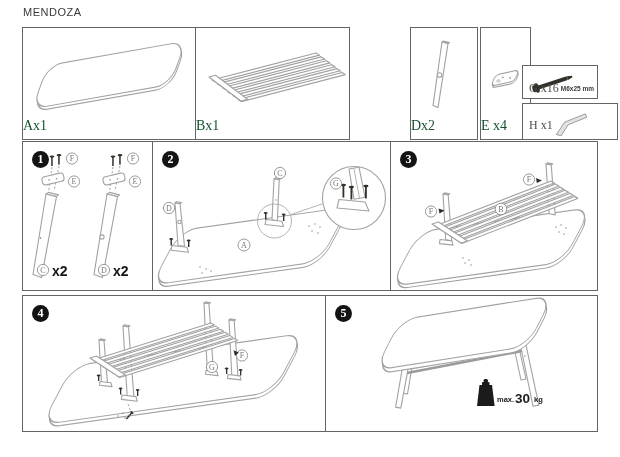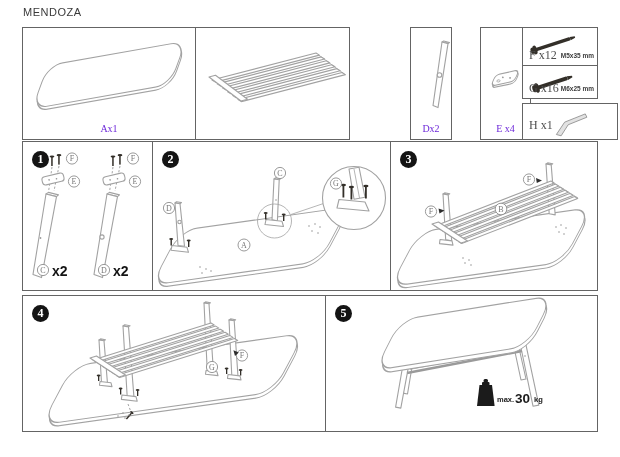--- a/index.html
+++ b/index.html
@@ -2,22 +2,22 @@
 <html><head>
 <meta charset="utf-8">
 <style>
   html,body{margin:0;padding:0;background:#fff;}
   .page{position:relative;width:620px;height:457px;background:#fff;overflow:hidden;
         font-family:"Liberation Sans",sans-serif;}
   .title{position:absolute;left:23px;top:6px;font-size:11px;color:#3a3a3a;
          letter-spacing:.5px;font-family:"Liberation Sans",sans-serif;}
   .box{position:absolute;border:1px solid #646464;background:#fff;box-sizing:border-box;}
   .box svg{position:absolute;left:0;top:0;}
-  .plabel{position:absolute;left:0;right:0;bottom:5px;text-align:center;
-          font-family:"Liberation Serif",serif;font-size:10px;color:#6d28d9;}
+  .plabel{position:absolute;left:0;right:0;bottom:5px;
+          font-family:"Liberation Serif",serif;font-size:14px;color:#14532d;}
   .hwlabel{position:absolute;left:6px;bottom:2px;font-family:"Liberation Serif",serif;
            font-size:12px;color:#4e4e4e;}
   .hwspec{position:absolute;right:3px;bottom:6px;font-size:6.5px;font-weight:bold;color:#3c3c3c;}
   .badge{position:absolute;left:9px;top:9px;width:17px;height:17px;border-radius:50%;
          background:#141414;color:#fff;display:flex;align-items:center;justify-content:center;
          font-family:"Liberation Serif",serif;font-size:12px;font-weight:bold;}
   
   .art{stroke:#a2a2a2;fill:#fff;stroke-width:1.1;stroke-linejoin:round;}
   .thin{stroke:#a2a2a2;fill:none;stroke-width:.8;}
   .dash{stroke:#9a9a9a;stroke-width:.9;stroke-dasharray:2.2 2;fill:none;}
@@ -52,24 +52,25 @@
         <path class="art" d="M16,52 l104,-27 l3.4,2.1 l-104,27 z"></path>
         <path class="art" d="M21.2,55.9 l104,-27 l3.4,2.1 l-104,27 z"></path>
         <path class="art" d="M26.4,59.8 l104,-27 l3.4,2.1 l-104,27 z"></path>
         <path class="art" d="M31.6,63.7 l104,-27 l3.4,2.1 l-104,27 z"></path>
         <path class="art" d="M36.8,67.6 l104,-27 l3.4,2.1 l-104,27 z"></path>
         <path class="art" d="M42,71.5 l104,-27 l3.4,2.1 l-104,27 z"></path>
         <path class="art" d="M13,49 l32,24 l6.5,-1.7 l-32,-24 z"></path>
         <line class="thin" x1="122" y1="26.5" x2="148.5" y2="46.2"></line>
       </g>
     </svg>
-  </div>
-
-
-  <div class="box" style="left:410px;top:27px;width:42px;height:113px">
+    <div class="plabel">Bx1</div>
+  </div>
+
+
+  <div class="box" style="left:410px;top:27px;width:68px;height:113px">
     <svg width="61" height="95" viewBox="0 0 61 95">
       <path class="art" d="M31,14 l6,1.6 l1.5,-1 l-5.8,-1.6 z"></path>
       <path class="art" d="M31,14 l6,1.6 l-10,64 l-5,-2 z"></path>
       <circle class="art" cx="28.5" cy="47" r="2.3"></circle>
     </svg>
     <div class="plabel">Dx2</div>
   </div>
 
   <div class="box" style="left:480px;top:27px;width:51px;height:113px">
     <svg width="49" height="95" viewBox="0 0 49 95">
@@ -77,32 +78,20 @@
         <rect class="art" x="-12" y="-5" width="24" height="10" rx="4" transform="translate(0,2) skewX(-35)"></rect>
         <rect class="art" x="-12" y="-5" width="24" height="10" rx="4" transform="skewX(-35)"></rect>
         <circle class="dot" cx="-2" cy="-1" r="0.9"></circle>
         <circle class="dot" cx="5" cy="1" r="0.9"></circle>
         <ellipse class="thin" cx="-7" cy="1.5" rx="1.6" ry="1.1"></ellipse>
       </g>
     </svg>
     <div class="plabel">E x4</div>
   </div>
 
-  <div class="box" style="left:522px;top:27px;width:76px;height:39px">
-    <svg width="74" height="37" viewBox="0 0 74 37">
-      <g transform="translate(12,22) rotate(-18)" class="scr">
-        <ellipse cx="-2.5" cy="0" rx="2" ry="3.2"></ellipse>
-        <ellipse cx="0" cy="0" rx="2.2" ry="4.6"></ellipse>
-        <rect x="1" y="-1.7" width="36" height="3.4" rx="1"></rect>
-        <path d="M37,-1.7 l5,1 l0,1.4 l-5,1 z"></path>
-      </g>
-    </svg>
-    <div class="hwlabel">F x12</div>
-    <div class="hwspec">M5x35 mm</div>
-  </div>
 
   <div class="box" style="left:522px;top:65px;width:76px;height:34px">
     <svg width="74" height="37" viewBox="0 0 74 37">
       <g transform="translate(14,22) rotate(-18)" class="scr">
         <ellipse cx="-2.5" cy="0" rx="2.2" ry="3.6"></ellipse>
         <ellipse cx="0" cy="0" rx="2.4" ry="5"></ellipse>
         <rect x="1" y="-1.9" width="31" height="3.8" rx="1"></rect>
         <path d="M32,-1.9 l5,1.1 l0,1.6 l-5,1.1 z"></path>
       </g>
     </svg>

